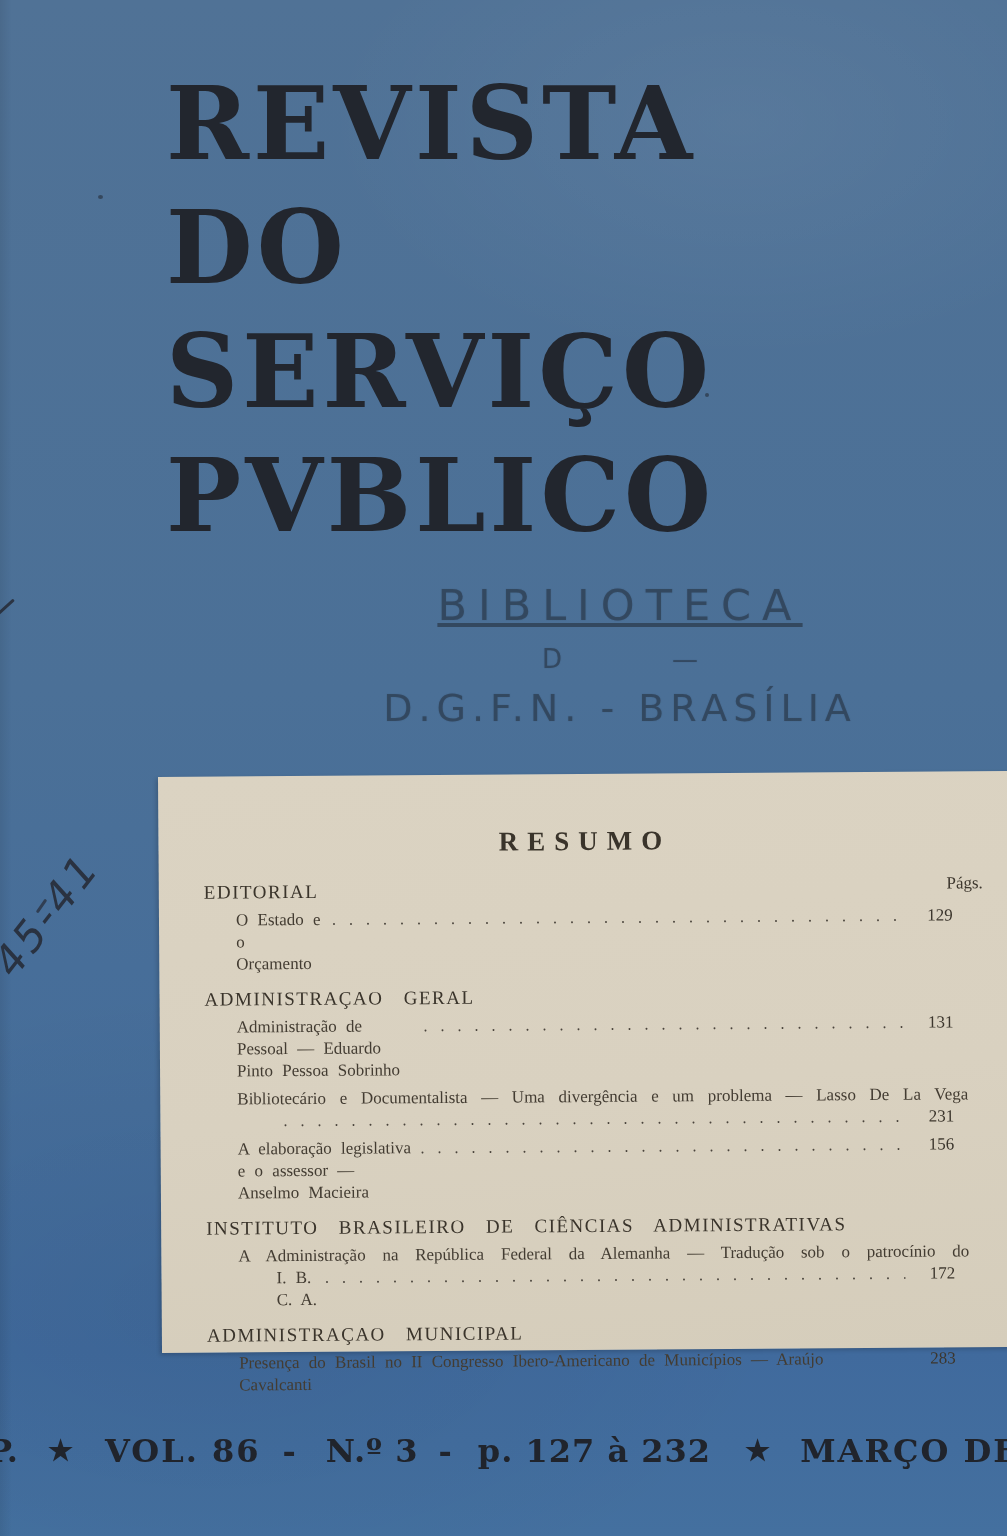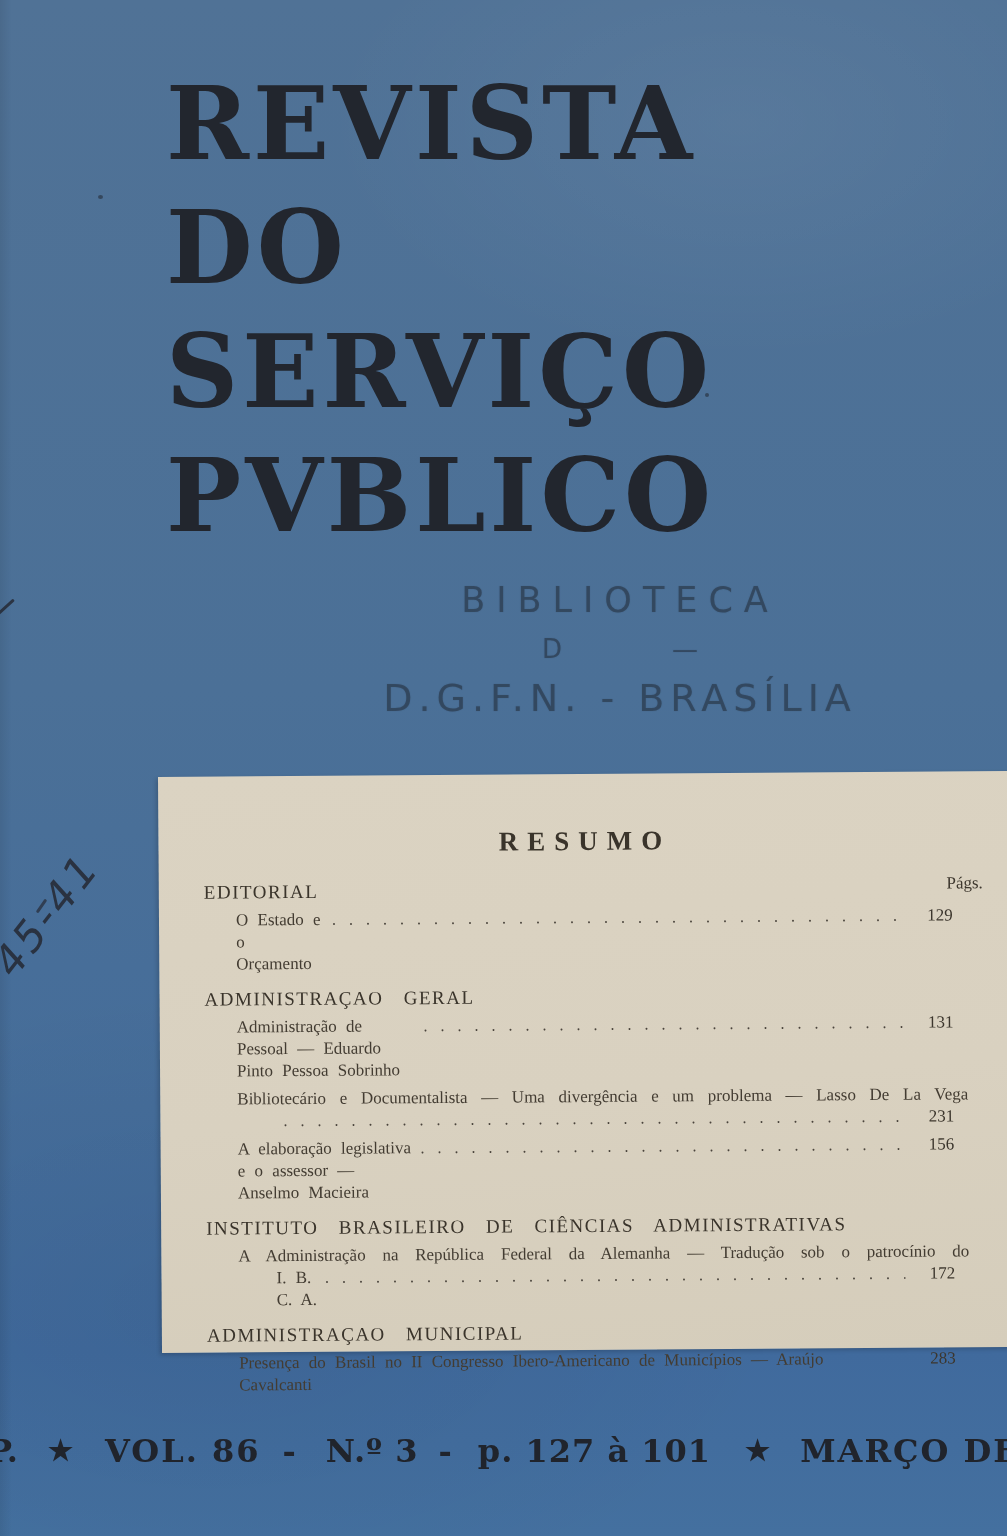--- a/index.html
+++ b/index.html
@@ -36,21 +36,21 @@
   .title-line{white-space:nowrap;}
 
   
   .stamp{
     position:absolute;left:330px;top:580px;width:580px;
     color:rgba(40,54,70,0.52);
     font-family:"DejaVu Sans", sans-serif;
     text-align:center;
     text-shadow:0 0 1px rgba(40,54,70,0.35);
   }
-  .stamp-line1{font-size:35px;letter-spacing:11px;}
+  .stamp-line1{font-size:43px;letter-spacing:11px;text-decoration:underline;}
   .stamp-line2{margin-top:14px;font-size:26px;display:flex;justify-content:center;gap:110px;}
   .stamp-line3{margin-top:12px;font-size:38px;letter-spacing:6px;}
 
   
   .handwriting{
     position:absolute;left:-14px;top:952px;
     color:rgba(38,42,52,0.88);
     font-family:"DejaVu Sans", sans-serif;
     font-size:42px;
     transform:rotate(-52deg) skewX(-10deg);
@@ -227,18 +227,18 @@
     </div>
   </div>
 
   <div class="footer">
     <span class="f-fragment">P.</span>
     <span class="star f-star1">★</span>
     <span class="f-volume">VOL. 86</span>
     <span class="f-sep1">-</span>
     <span class="f-number">N.º 3</span>
     <span class="f-sep2">-</span>
-    <span class="f-pages">p. 127 à 101</span>
+    <span class="f-pages">p. 127 à 232</span>
     <span class="star f-star2">★</span>
     <span class="f-date">MARÇO DE 1960</span>
   </div>
 
 </div>
 
 </body></html>

